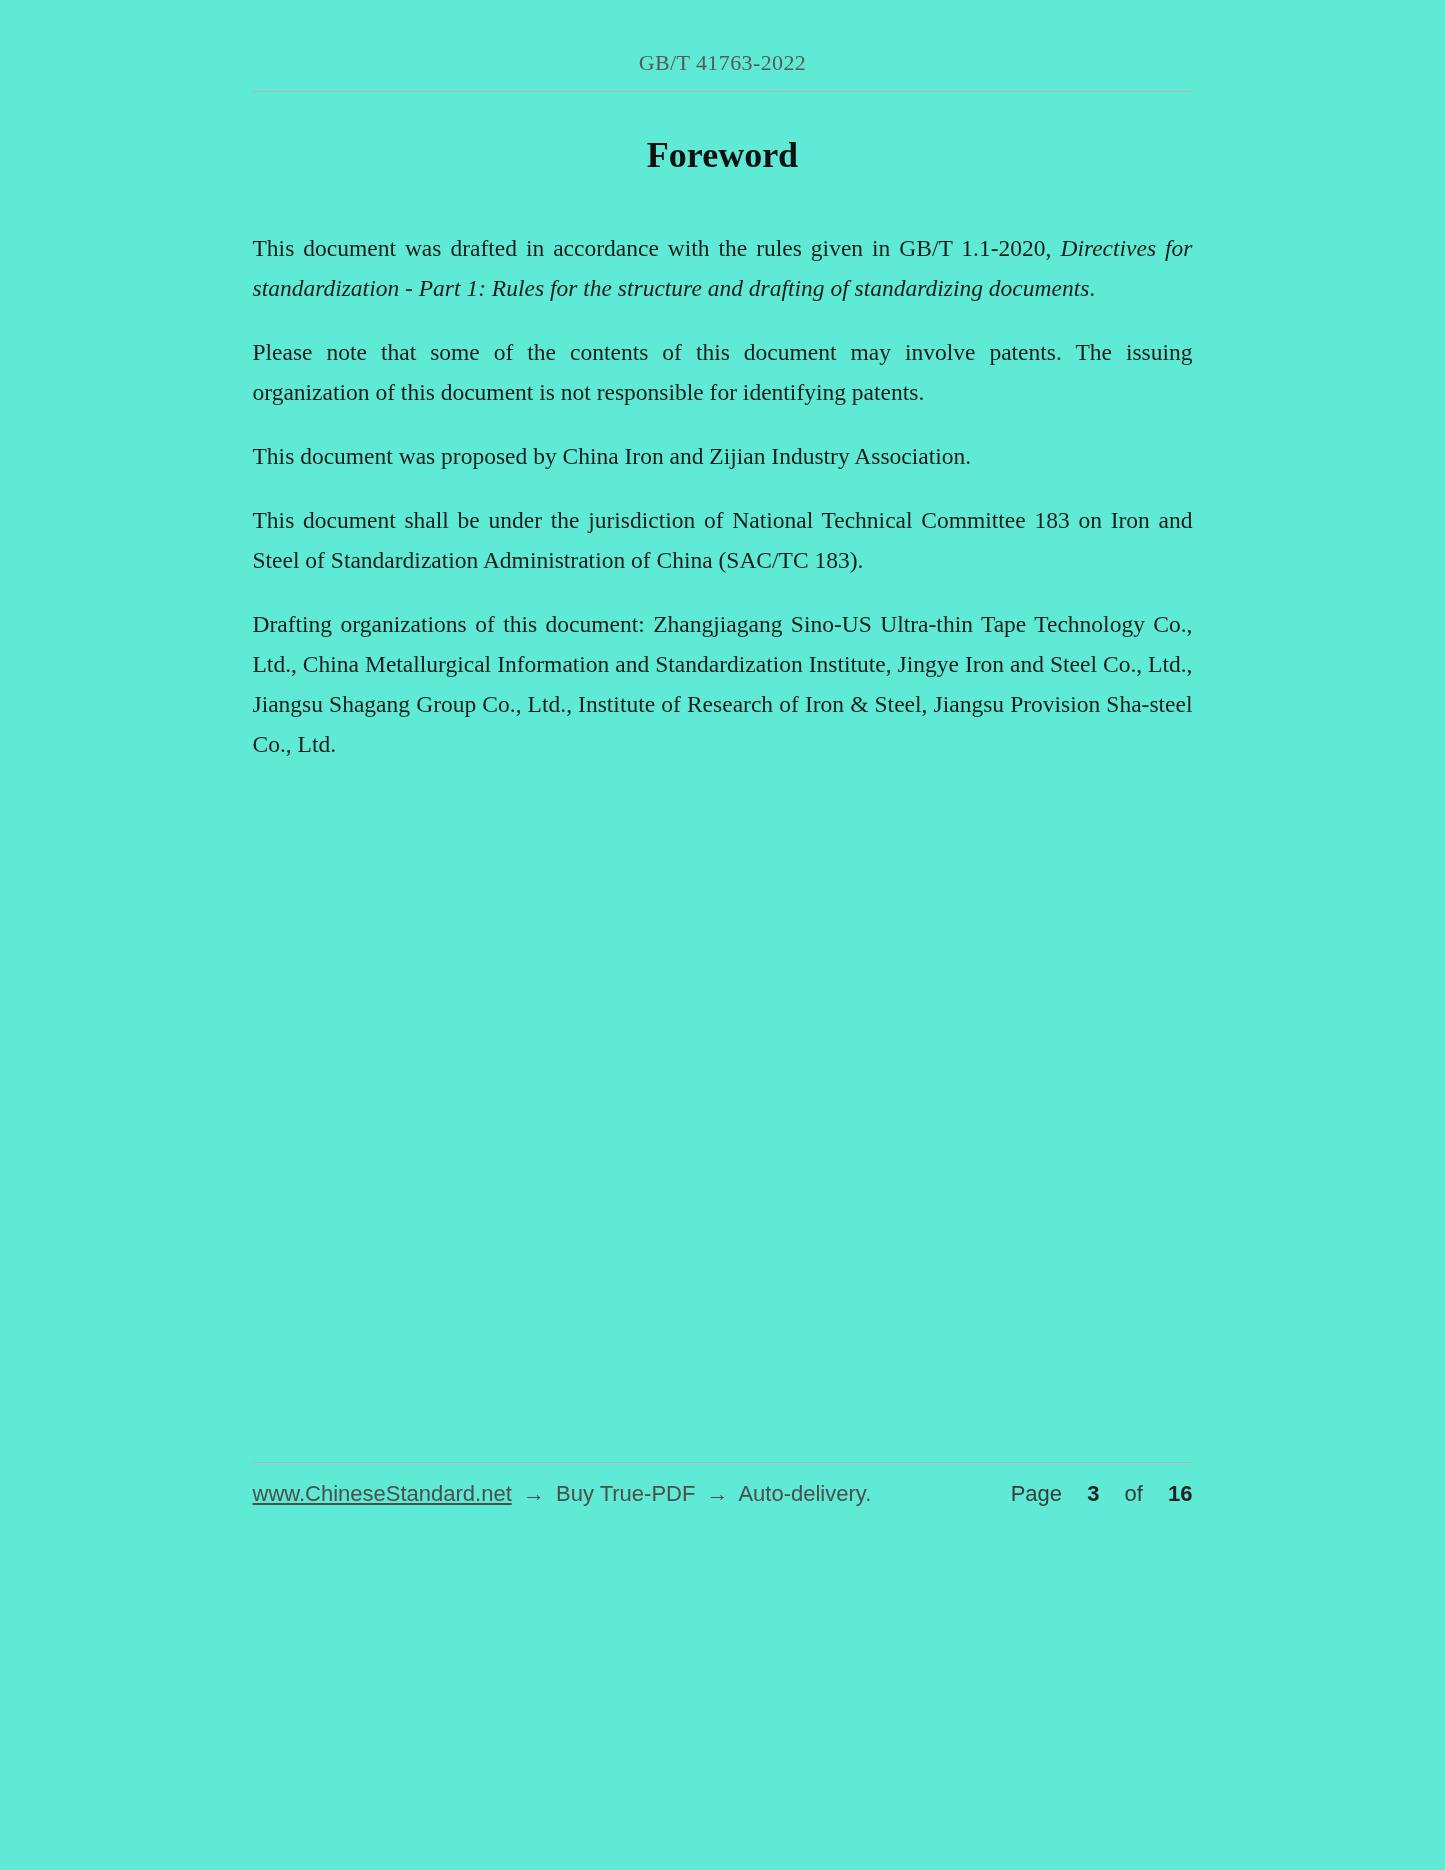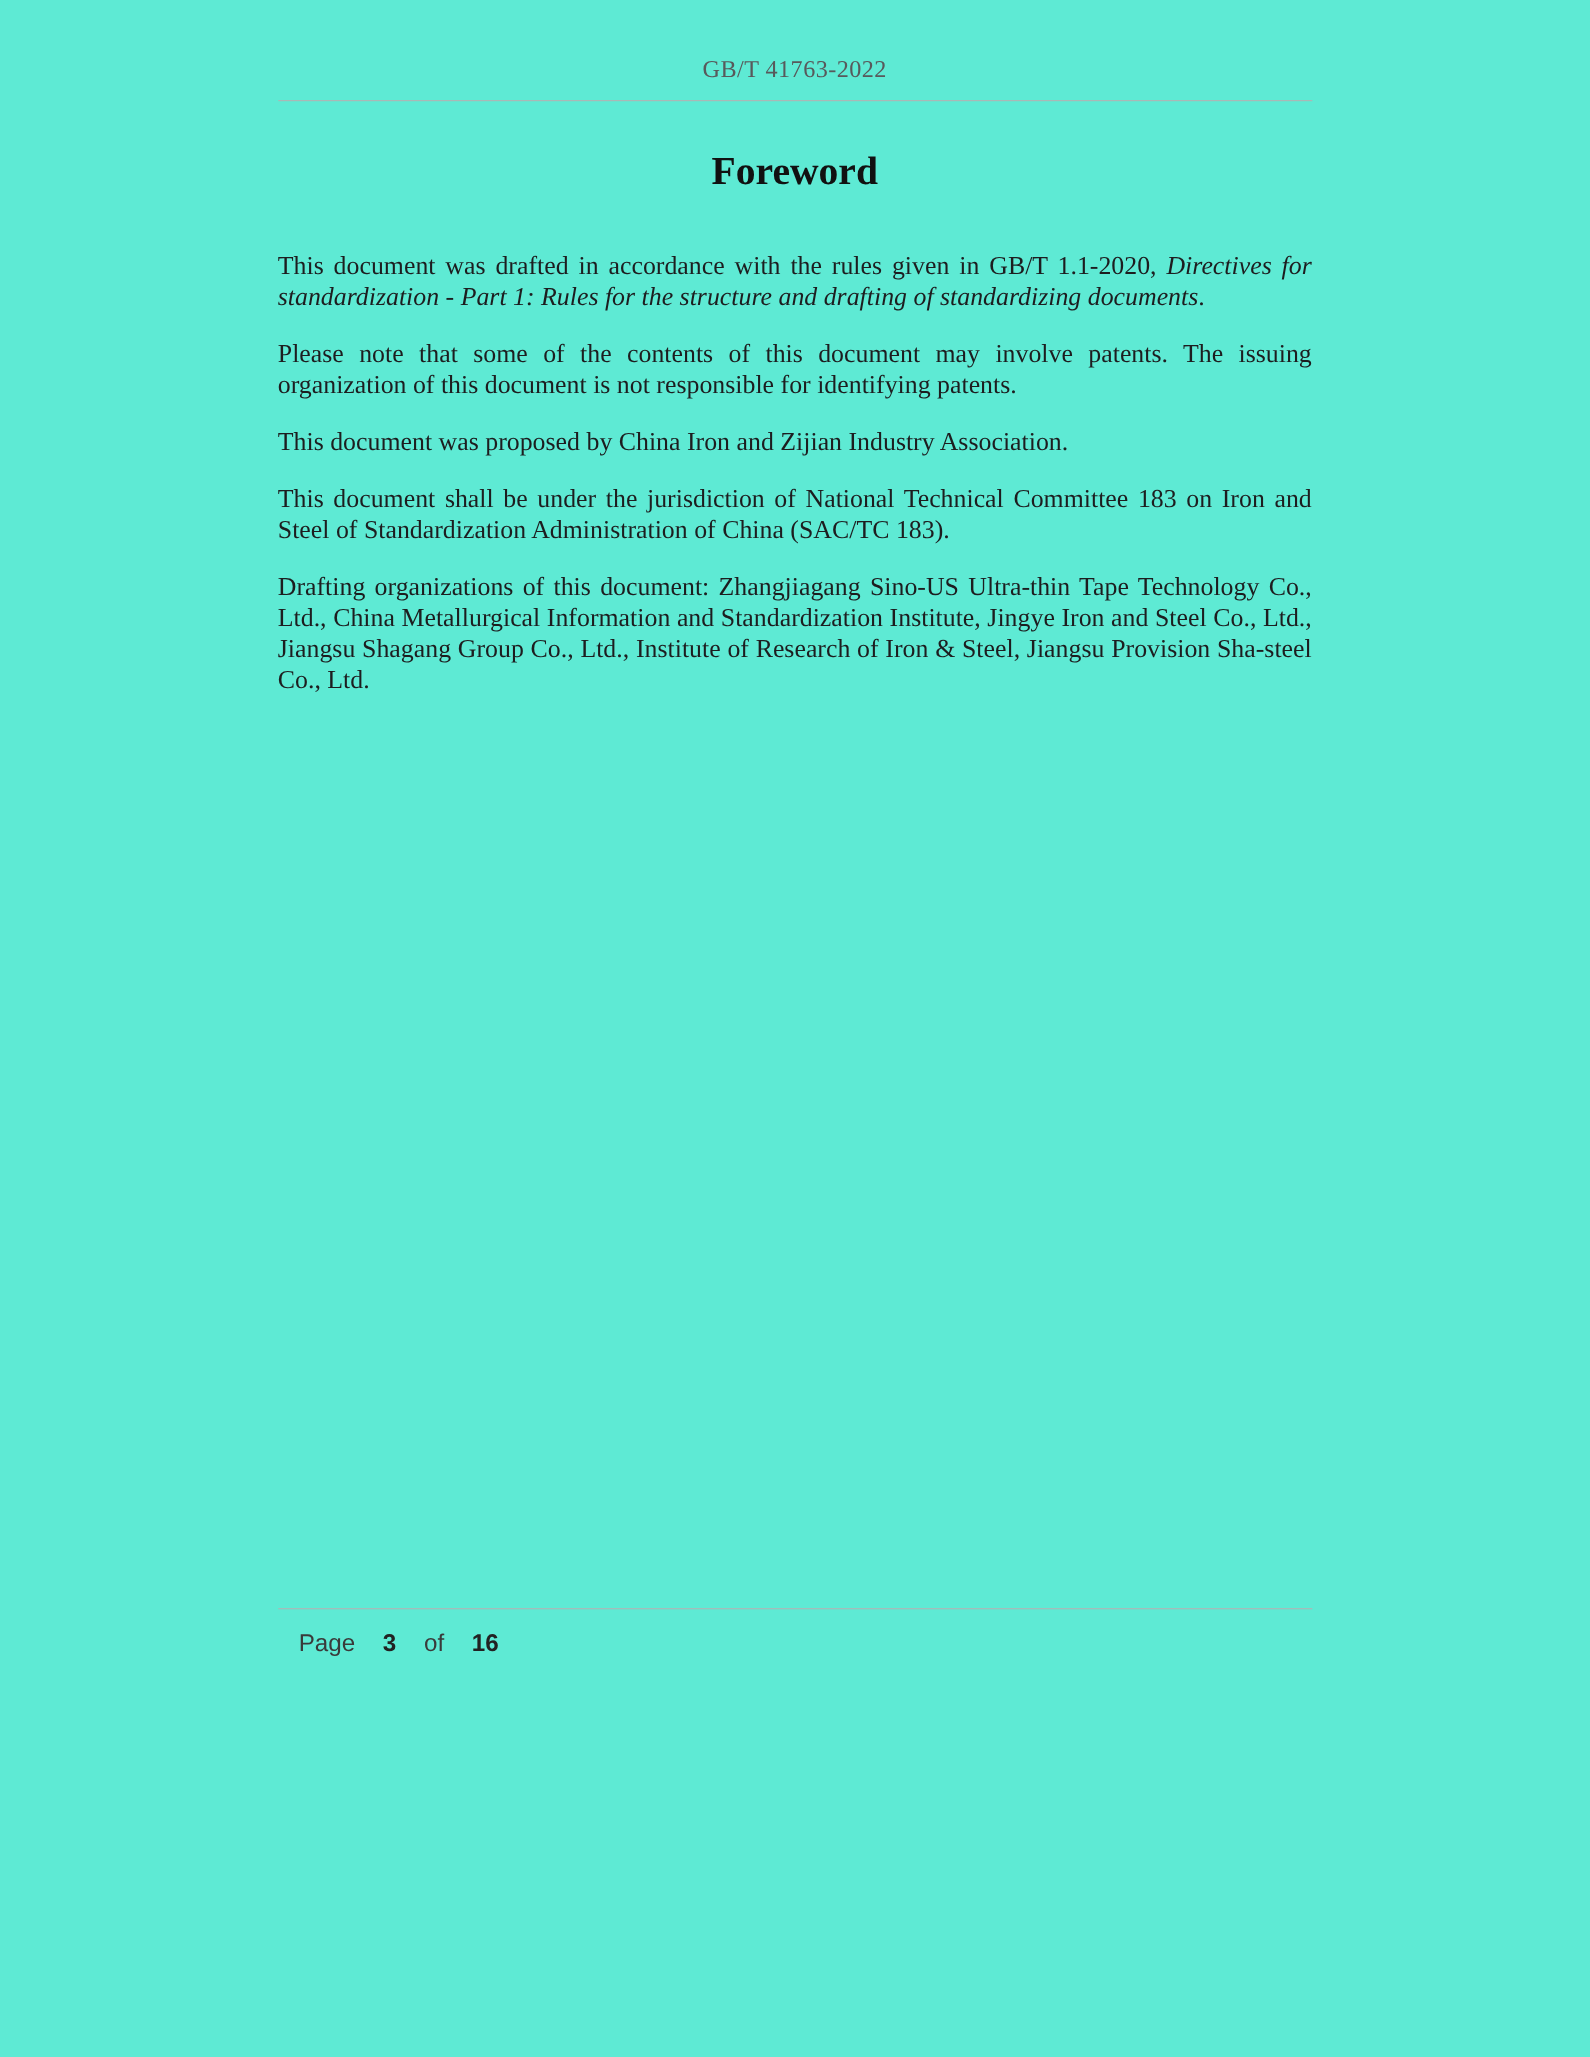--- a/index.html
+++ b/index.html
@@ -35,21 +35,21 @@
   }
   .title {
     text-align: center;
     font-size: 36px;
     font-weight: bold;
     margin: 42px 0 52px 0;
     color: #111111;
   }
   .para {
     font-size: 23.5px;
-    line-height: 28px;
+    line-height: 40px;
     text-align: justify;
     margin: 16px 0 24px 0;
   }
   .para em {
     font-style: italic;
   }
   .footer {
     position: absolute;
     top: 1462px;
     left: 50%;
@@ -111,20 +111,27 @@
 
     <p class="para">This document shall be under the jurisdiction of National Technical Committee 183 on Iron and Steel of Standardization Administration of China (SAC/TC 183).</p>
 
     <p class="para">Drafting organizations of this document: Zhangjiagang Sino-US Ultra-thin Tape Technology Co., Ltd., China Metallurgical Information and Standardization Institute, Jingye Iron and Steel Co., Ltd., Jiangsu Shagang Group Co., Ltd., Institute of Research of Iron &amp; Steel, Jiangsu Provision Sha-steel Co., Ltd.</p>
 
   </div>
 
   <div class="footer">
     <hr class="rule">
     <div class="footer-row">
+      <div class="footer-left">
+        <a class="footer-link">www.ChineseStandard.net</a>
+        <span class="arrow">→</span>
+        <span>Buy True-PDF</span>
+        <span class="arrow">→</span>
+        <span>Auto-delivery.</span>
+      </div>
       <div class="footer-right">
         <span>Page</span>
         <b>3</b>
         <span>of</span>
         <b>16</b>
       </div>
     </div>
   </div>
 </div>
 

